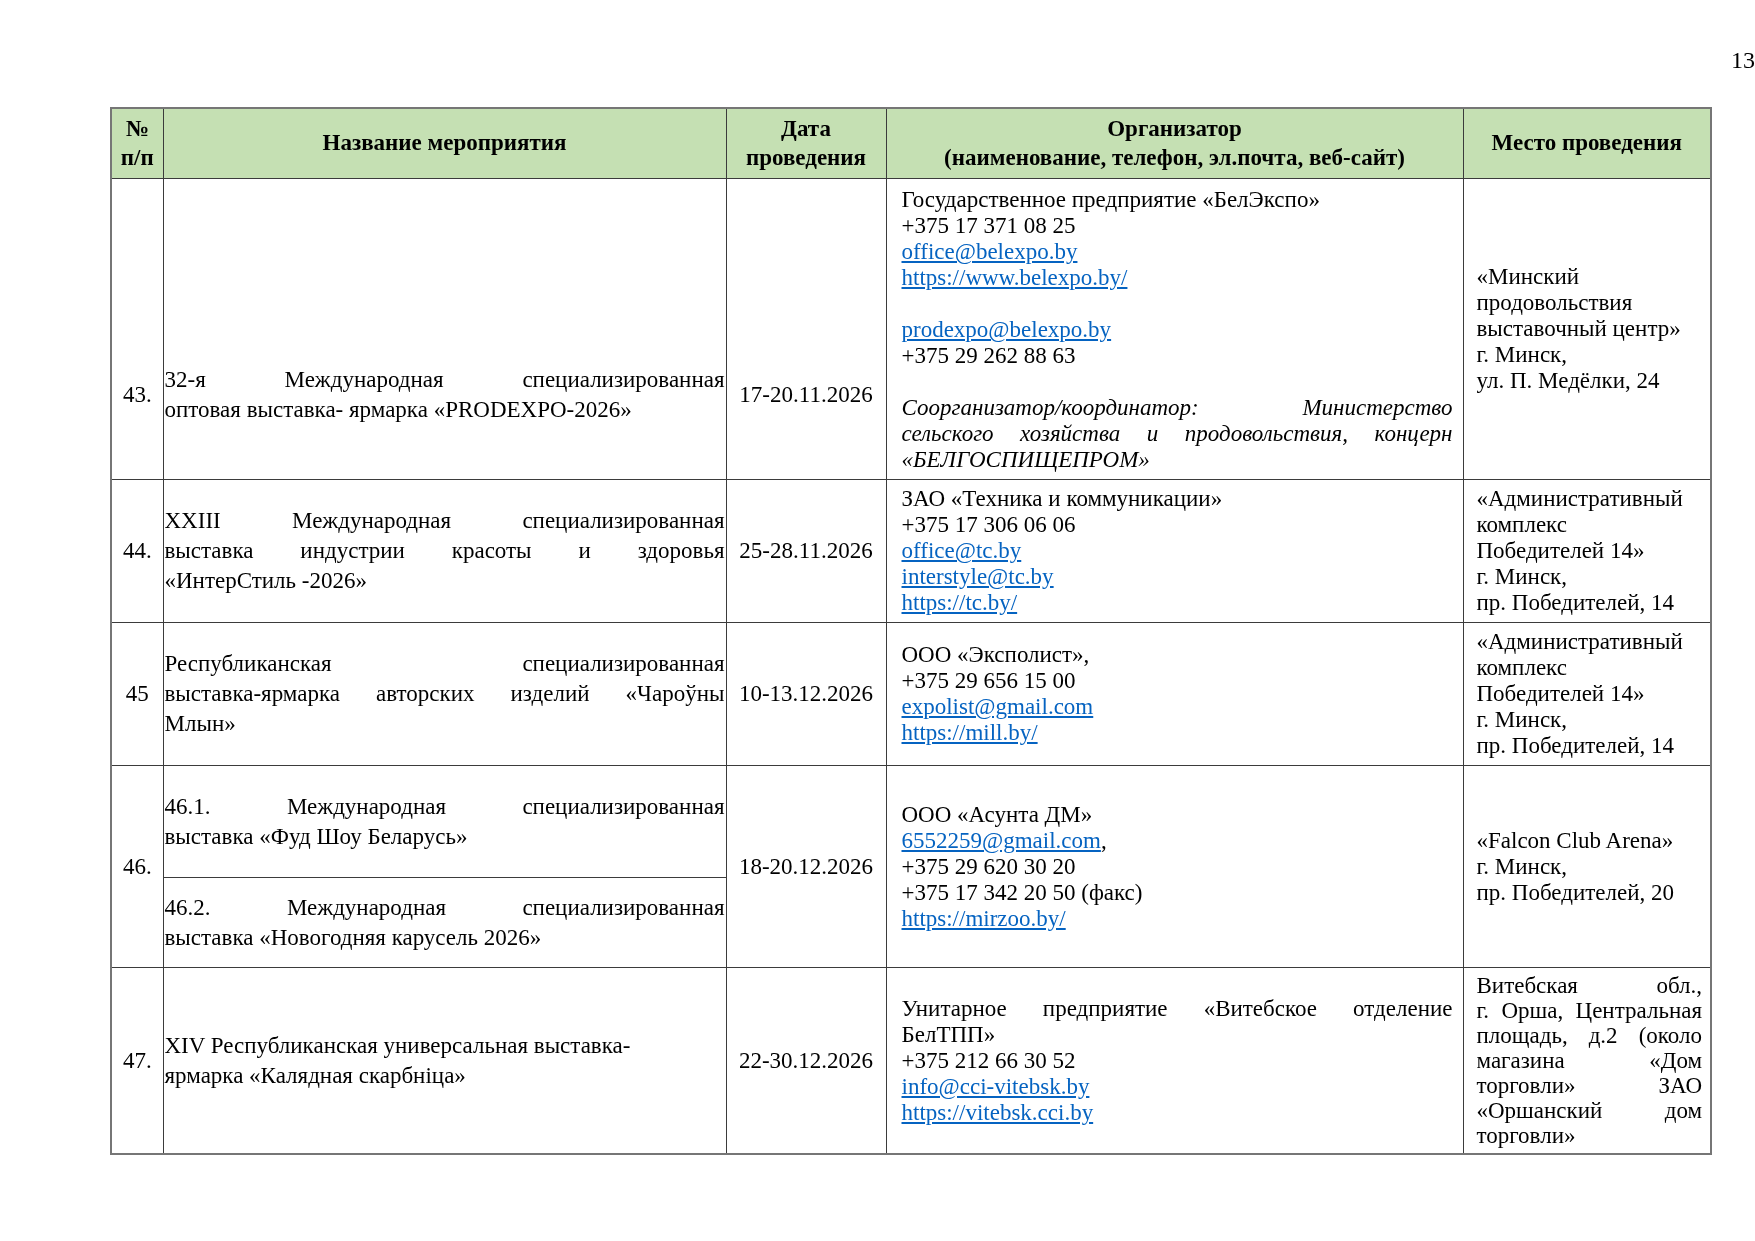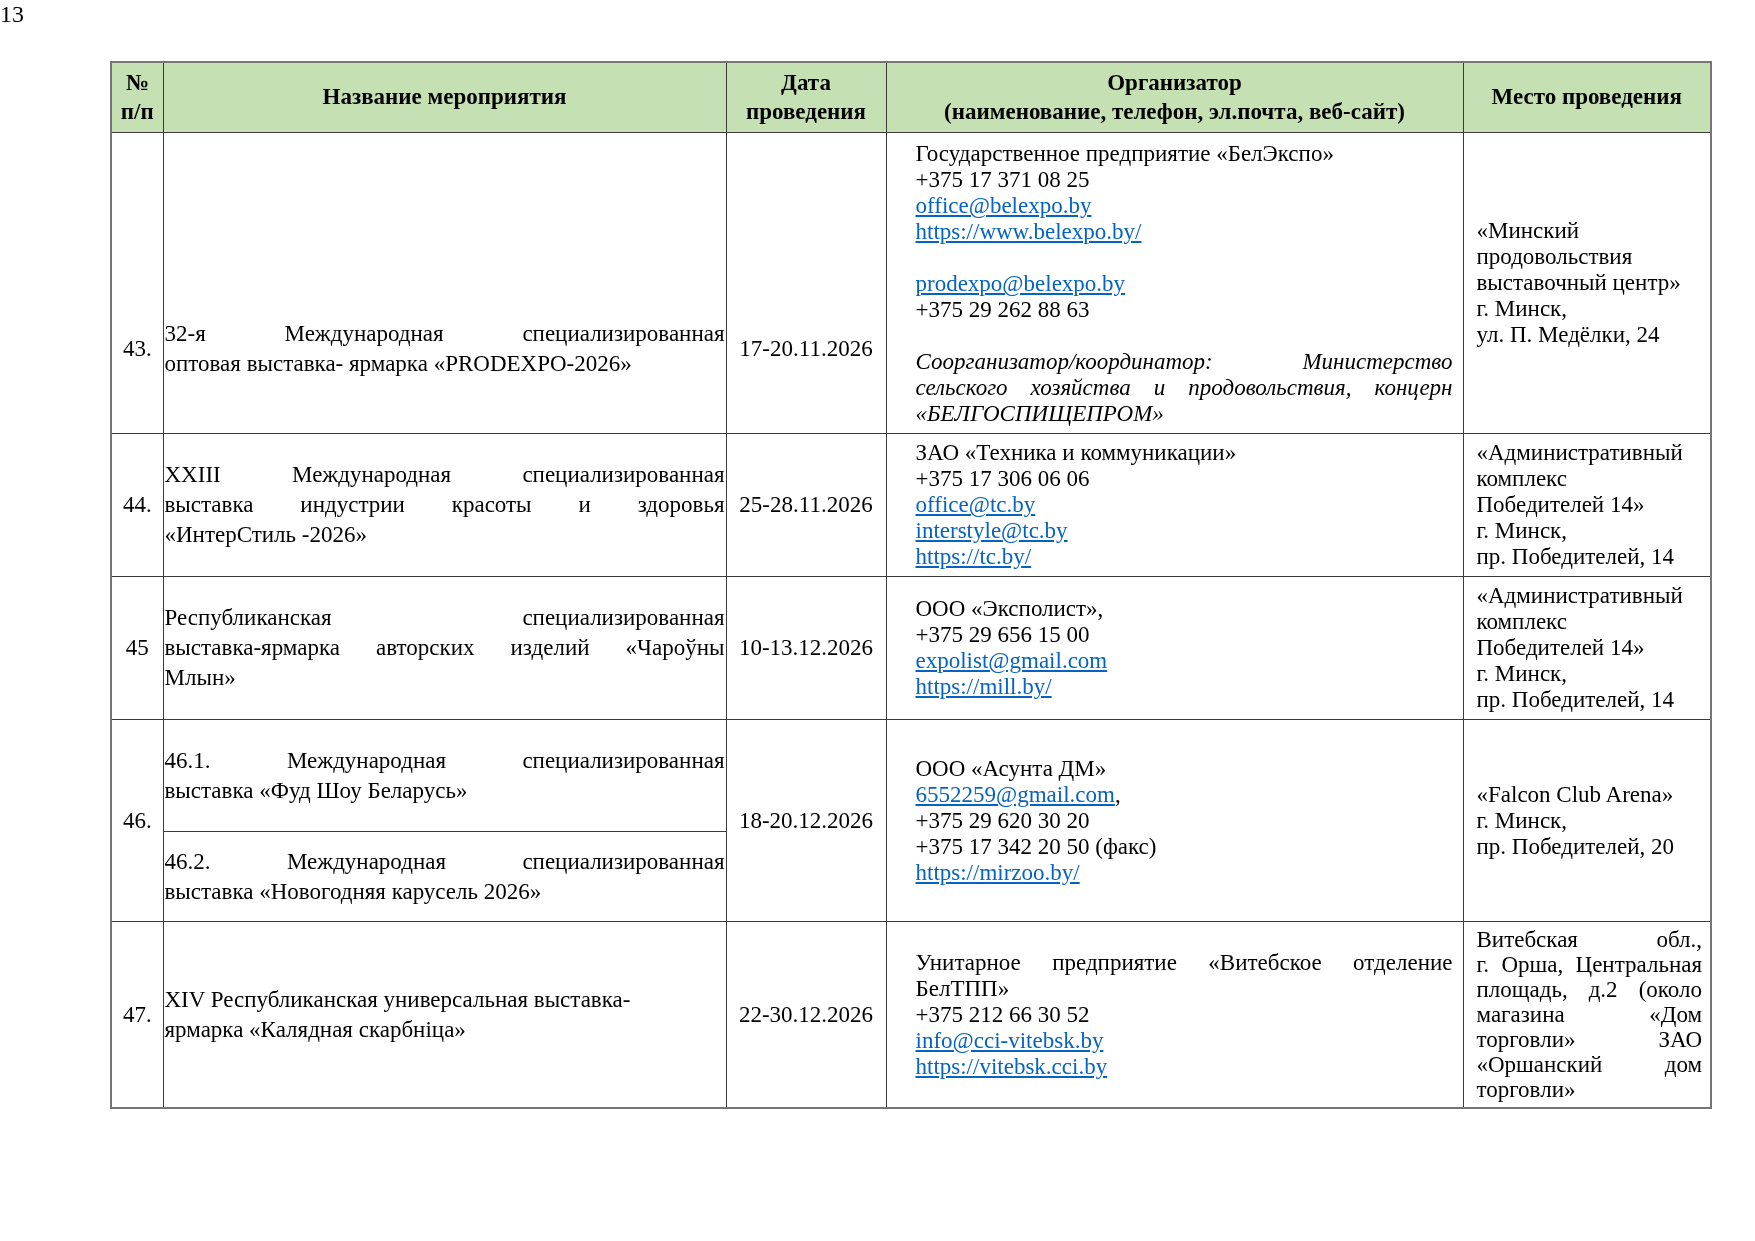--- a/index.html
+++ b/index.html
@@ -2,22 +2,22 @@
 <html lang="ru" style="--header-bg: #c5e0b3; --link: #0563c1; --border: #3b3b3b;"><head>
 <meta charset="utf-8">
 <style>
   html,body { margin:0; padding:0; }
   body {
     width:1755px; height:1241px; overflow:hidden;
     background:#ffffff; color:#000;
     font-family:"Liberation Serif","DejaVu Serif",serif;
   }
   .page-number {
-    margin-bottom:32px;
-    text-align:left; font-size:24px; line-height:1.2;
+    margin-top:46px; margin-bottom:32px;
+    text-align:right; font-size:24px; line-height:1.2;
   }
   .tbl-wrap { margin-left:110px; }
   table.events {
     border-collapse:collapse; table-layout:fixed;
     width:1600px;
     border:2px solid #767676;
   }
   th, td {
     border:1px solid var(--border,#3b3b3b);
     vertical-align:middle;
@@ -25,21 +25,21 @@
     font-size:23px;
   }
   thead th {
     background:var(--header-bg,#c5e0b3);
     font-weight:bold; text-align:center;
     line-height:1.25; padding:6px 8px;
   }
   .c-num   { text-align:center; padding:4px 2px;margin-top:48px; }
   .c-name  { padding:4px 1px; line-height:30px; text-align:left; }
   .c-date  { text-align:center; padding:4px 2px;margin-left:15px; }
-  .c-org   { padding:6px 10px 6px 29px; line-height:26px; text-align:left;margin-left:34px; }
+  .c-org   { padding:6px 10px 6px 15px; line-height:26px; text-align:left;margin-left:34px; }
   .c-venue { padding:6px 8px 6px 13px; line-height:26px; text-align:left;font-family:Liberation Serif, serif; }
   .ln { white-space:normal; }
   .jl { text-align:justify; text-align-last:justify; }
   .cl { }
   .it { font-style:italic; }
   .lnk { color:var(--link,#0563c1); text-decoration:underline; cursor:pointer; }
   .push { padding-top:136px; }            
   .vtop { vertical-align:top; padding-top:8px; }
   .venue-tight { line-height:25px; padding-top:5px; padding-bottom:5px; }
 </style>

